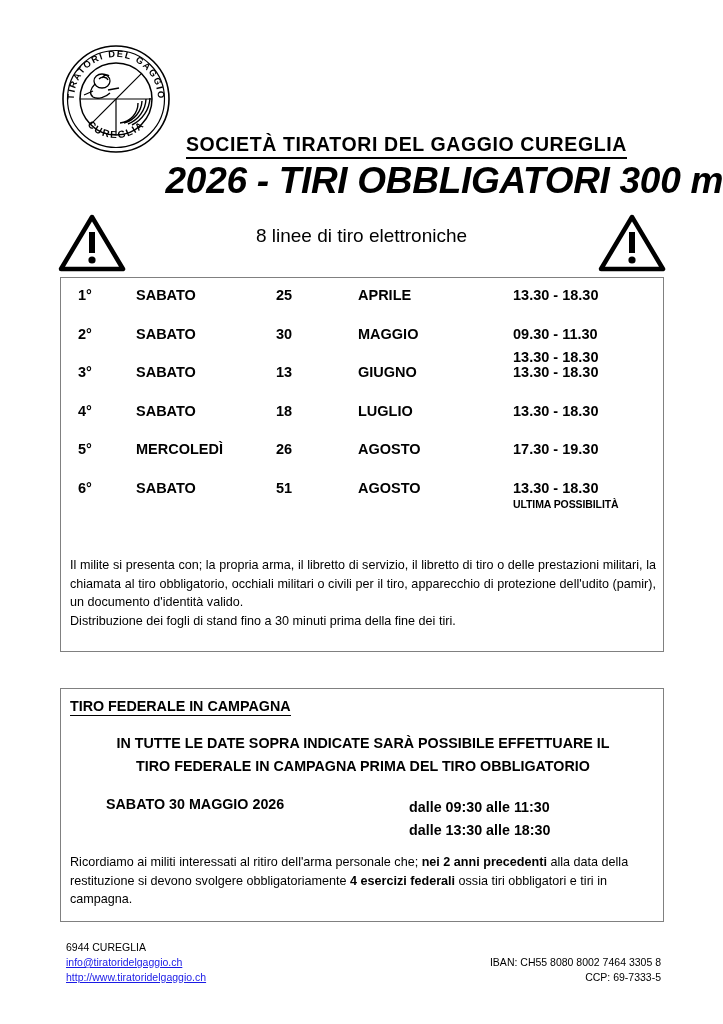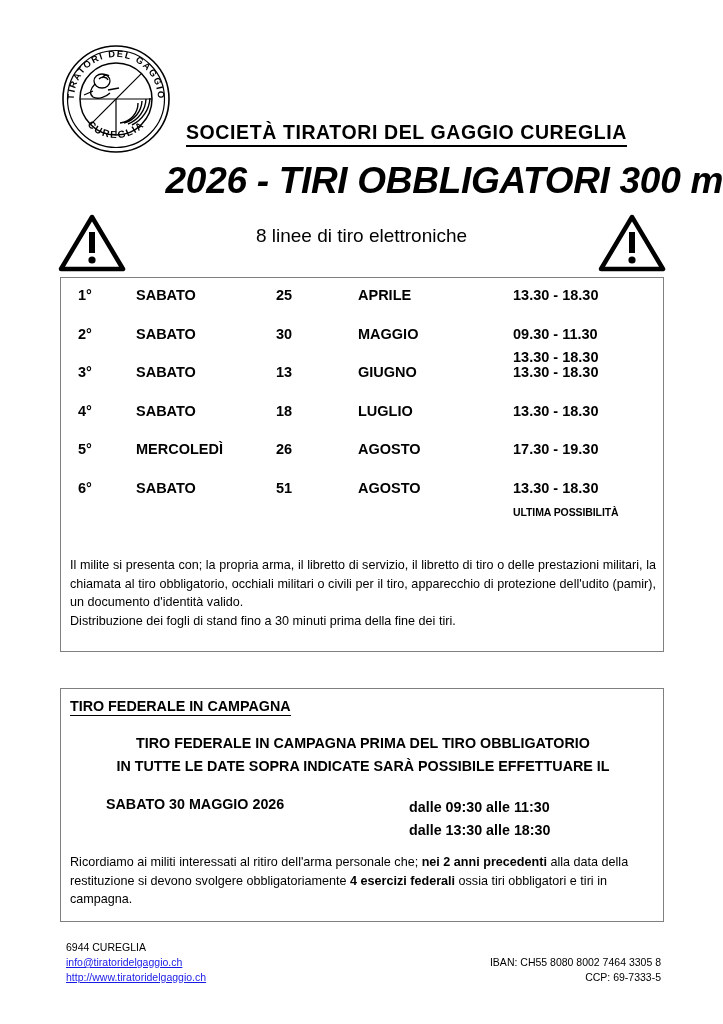--- a/index.html
+++ b/index.html
@@ -30,21 +30,21 @@
   .logo {
     position: absolute;
     left: 62px;
     top: 7px;
     width: 108px;
     height: 108px;
   }
   .org-title {
     position: absolute;
     left: 186px;
-    top: 84px;
+    top: 96px;
     font-size: 19.5px;
     font-weight: bold;
     letter-spacing: 0.6px;
     white-space: nowrap;
     border-bottom: 2px solid #000;
     padding-bottom: 2px;
     line-height: 1.1;
   }
 
   
@@ -108,21 +108,21 @@
   .c-date  { width: 82px; }
   .c-month { width: 155px; }
   .c-time  { width: 152px; }
   .sched tr.row td { height: 38.5px; }
   .time-line { display: block; }
   .time-line + .time-line { margin-top: 9px; }
   .ultima {
     display: block;
     font-size: 10.5px;
     font-weight: bold;
-    margin-top: 12px;
+    margin-top: 4px;
     letter-spacing: -0.1px;
   }
 
   
   .notes {
     position: absolute;
     left: 9px;
     top: 278px;
     width: 586px;
     font-size: 12.6px;
@@ -340,22 +340,22 @@
       <div>Il milite si presenta con; la propria arma, il libretto di servizio, il libretto di tiro o delle prestazioni militari, la chiamata al tiro obbligatorio, occhiali militari o civili per il tiro, apparecchio di protezione dell'udito (pamir), un documento d'identità valido.</div>
       <div class="last">Distribuzione dei fogli di stand fino a 30 minuti prima della fine dei tiri.</div>
     </div>
   </div>
 
   <div class="box" id="federal-box">
 
     <div class="fed-head">TIRO FEDERALE IN CAMPAGNA</div>
 
     <div class="fed-center">
+      <div>IN TUTTE LE DATE SOPRA INDICATE SARÀ POSSIBILE EFFETTUARE IL</div>
       <div>TIRO FEDERALE IN CAMPAGNA PRIMA DEL TIRO OBBLIGATORIO</div>
-      <div>IN TUTTE LE DATE SOPRA INDICATE SARÀ POSSIBILE EFFETTUARE IL</div>
     </div>
 
     <div class="fed-date">SABATO 30 MAGGIO 2026</div>
 
     <div class="fed-hours">
       <div>dalle 09:30 alle 11:30</div>
       <div>dalle 13:30 alle 18:30</div>
     </div>
 
     <div class="fed-note">

